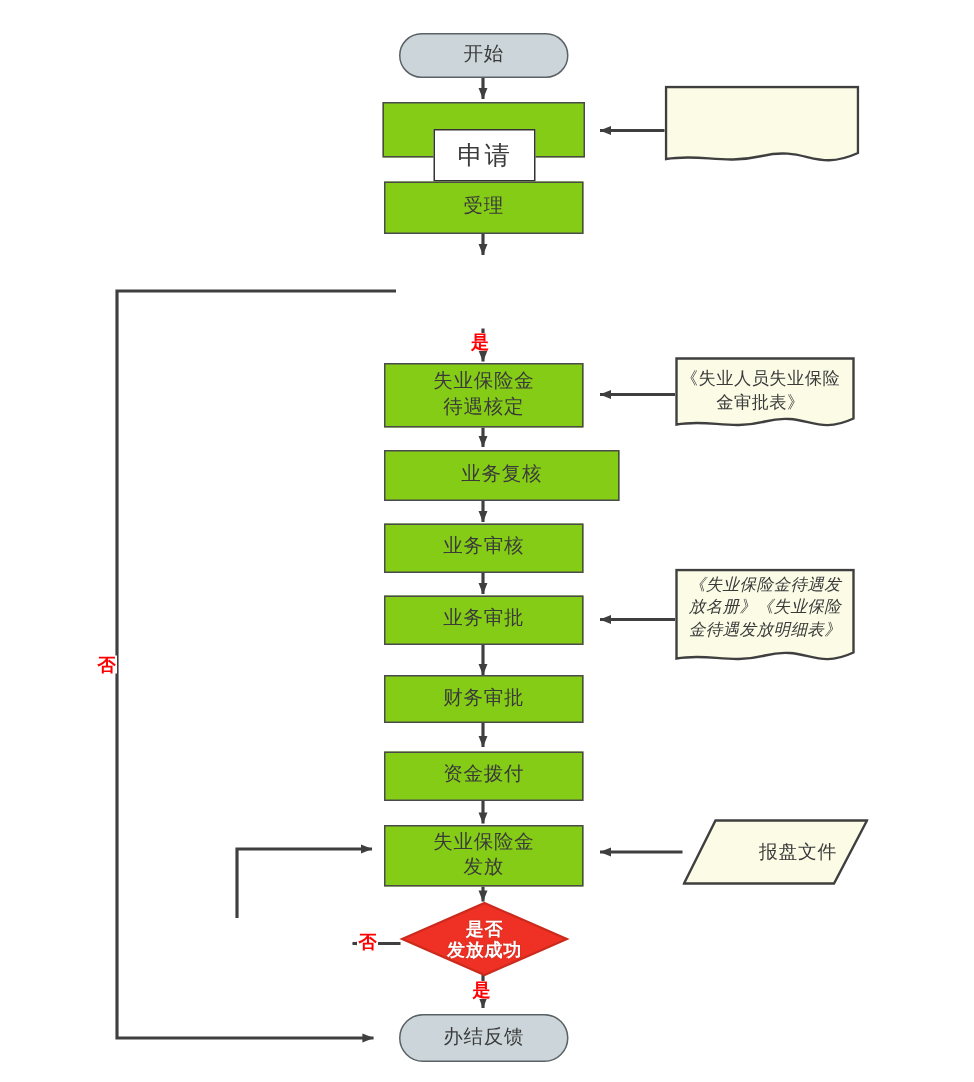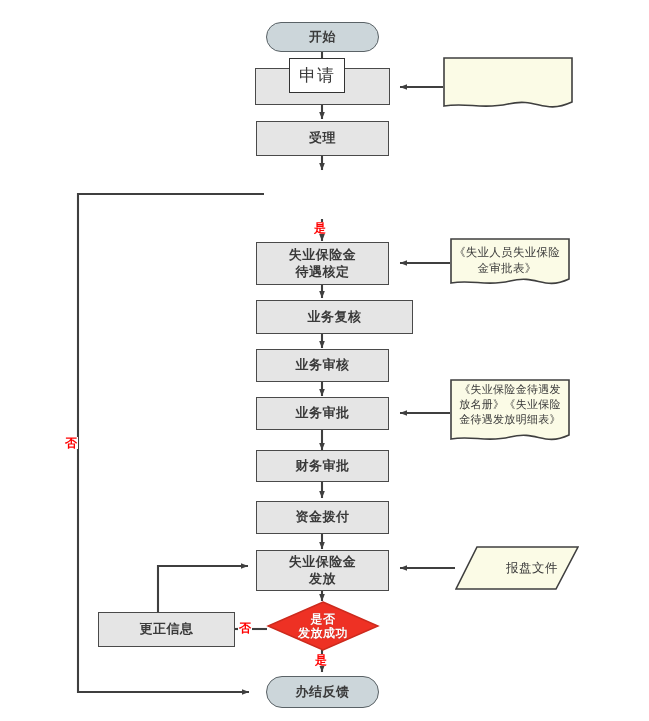--- a/index.html
+++ b/index.html
@@ -30,24 +30,23 @@
     position: absolute;
     box-sizing: border-box;
     display: flex;
     align-items: center;
     justify-content: center;
     text-align: center;
     line-height: 1.25;
     color: #3a3a3a;
     font-size: 13px;
     letter-spacing: 0.5px;
-    font-weight: bold;
   }
   .proc {
-    background: #e5e5e5;
+    background: #84cc16;
     border: 1.6px solid #4a4a4a;
   }
   .term {
     background: #ccd6da;
     border: 1.6px solid #5a6266;
     border-radius: 22px;
   }
   .inner-white {
     position: absolute;
     background: #ffffff;
@@ -175,21 +174,21 @@
     </g>
   </svg>
 
   <div class="node term" style="left:266px; top:22px; width:113px; height:30px;">
     <span>开始</span>
   </div>
 
   <div class="node proc" style="left:255px; top:68px; width:135px; height:37px;">
     <span></span>
   </div>
-  <div class="inner-white" style="left:289px; top:58px; width:56px; height:35px;justify-content:center;">
+  <div class="inner-white" style="left:289px; top:86px; width:68px; height:35px;justify-content:center;">
     <span>申请</span>
   </div>
 
   <div class="node proc" style="left:256px; top:121px; width:133px; height:35px;">
     <span>受理</span>
   </div>
 
   <div class="edge-label" style="left:313px; top:222px;">
     <span>是</span>
   </div>
@@ -220,23 +219,20 @@
 
   <div class="node proc" style="left:256px; top:501px; width:133px; height:33px;">
     <span>资金拨付</span>
   </div>
 
   <div class="node proc" style="left:256px; top:550px; width:133px; height:41px;">
     <span style="white-space:pre-line;">失业保险金
 发放</span>
   </div>
 
-  <div class="node proc" style="left:98px; top:612px; width:137px; height:35px;">
-    <span>更正信息</span>
-  </div>
 
   <div class="diamond-wrap" style="left:267px; top:601px; width:112px; height:50px;">
     <svg width="112" height="50" viewBox="0 0 112 50" xmlns="http://www.w3.org/2000/svg">
       <polygon points="56,1 111,25 56,49 1,25" fill="#ee3124" stroke="#cc2a1d" stroke-width="1.4"></polygon>
     </svg>
     <div class="diamond-label">
       <span style="white-space:pre-line;">是否
 发放成功</span>
     </div>
   </div>
@@ -263,21 +259,21 @@
     </svg>
     <div class="doc-label" style="padding:7px 6px 0 0; box-sizing:border-box;">
       <span>《失业人员失业保险金审批表》</span>
     </div>
   </div>
 
   <div class="docshape" style="left:450px; top:379px; width:120px; height:68px;">
     <svg width="120" height="68" viewBox="0 0 120 68" xmlns="http://www.w3.org/2000/svg">
       <path d="M1,1 H119 V56 C93,68 88,51 60,58 C36,64 23,56 1,60 Z" fill="#fbfbe6" stroke="#3f3f3f" stroke-width="1.6"></path>
     </svg>
-    <div class="doc-label" style="padding:4px 4px 0 4px; box-sizing:border-box; font-size:11px;">
+    <div class="doc-label" style="padding:4px 4px 0 4px; box-sizing:border-box; font-size:11px;font-style:italic;">
       <span>《失业保险金待遇发放名册》《失业保险金待遇发放明细表》</span>
     </div>
   </div>
 
   <div class="para" style="left:455px; top:546px; width:124px; height:44px;">
     <svg width="124" height="44" viewBox="0 0 124 44" xmlns="http://www.w3.org/2000/svg">
       <polygon points="22,1 123,1 101,43 1,43" fill="#fbfbe6" stroke="#3f3f3f" stroke-width="1.6"></polygon>
     </svg>
     <div class="para-label">
       <span>报盘文件</span>

